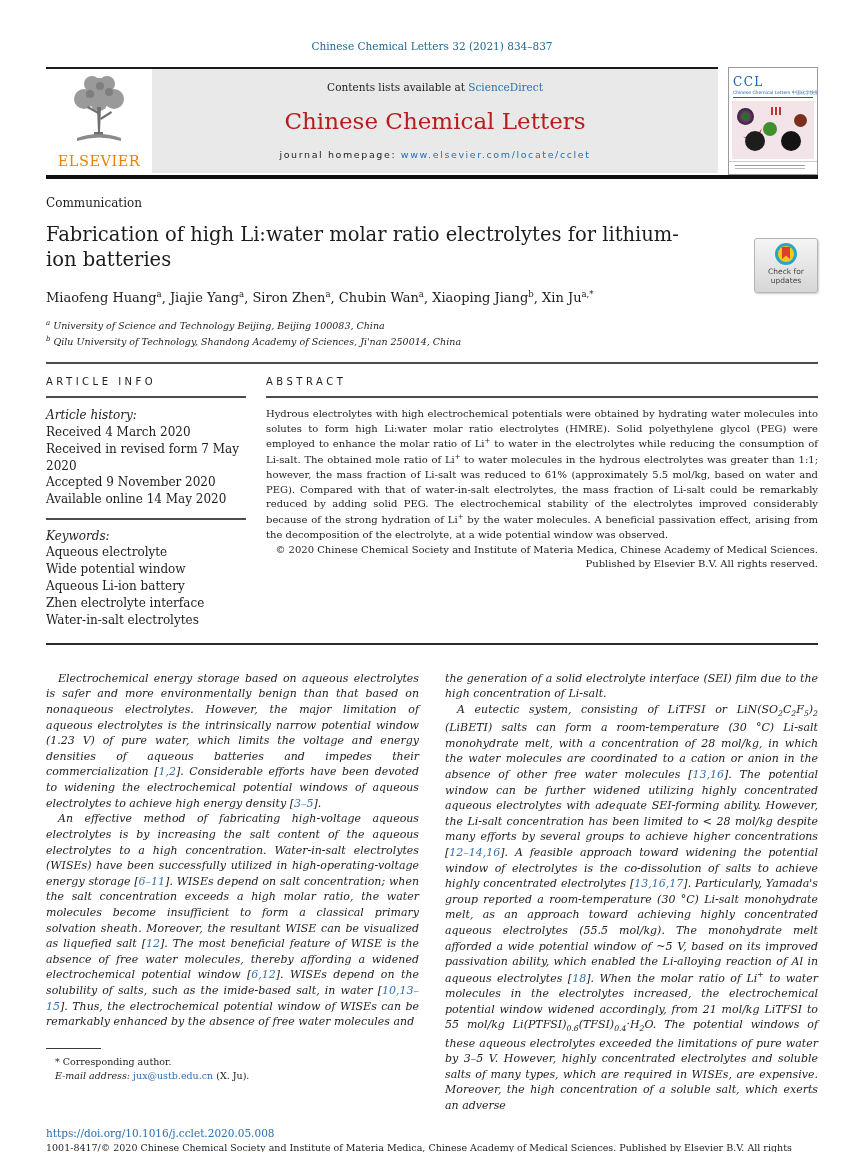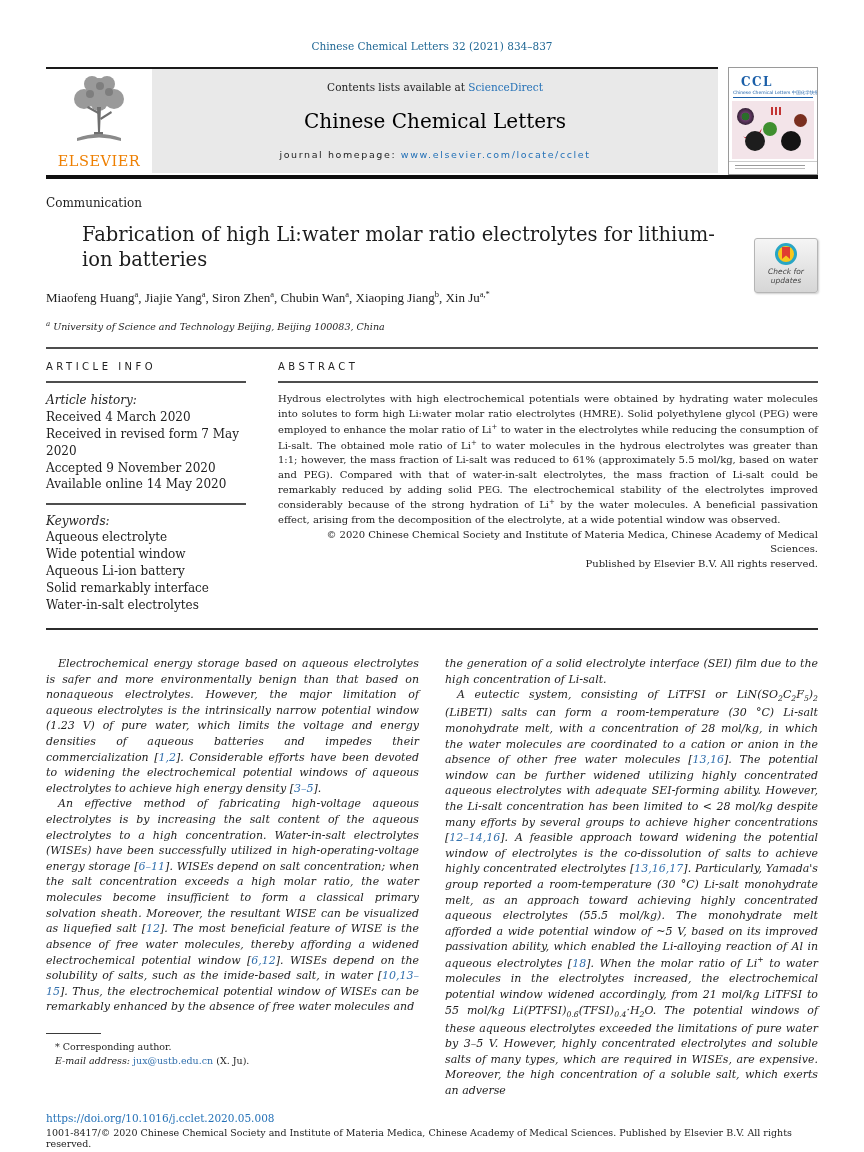--- a/index.html
+++ b/index.html
@@ -9,60 +9,60 @@
 
   
   .journal-ref { text-align:center; font-size:10.5px; color:#1f6794; margin-bottom:15px; }
   .banner { display:flex; align-items:flex-start; }
   .banner-main { flex:1; display:flex; border-top:2px solid #1a1a1a; margin-right:10px; height:106px; }
   .logo-box { width:106px; background:#fff; text-align:center; padding-top:5px; }
   .elsevier-label { font-size:14.5px; color:#ee7f01; letter-spacing:0.5px; margin-top:1px; }
   .banner-center { flex:1; background:#e9e9e9; text-align:center; padding:12px 10px 13px 10px; display:flex; flex-direction:column; justify-content:space-between; }
   .contents-line { font-size:10.5px; color:#222; }
   .sd { color:#2471b7; }
-  .banner-journal { font-size:20px; color:#000000; }
+  .banner-journal { font-size:23px; color:#b91c1c; }
   .homepage-line { font-size:9.5px; letter-spacing:1.6px; color:#222; font-family:"DejaVu Sans","Liberation Sans",sans-serif; }
   .url { color:#2471b7; }
 
   
   .cover-box { width:90px; height:108px; border:1px solid #9a9a9a; background:#fff; display:flex; flex-direction:column; font-family:"DejaVu Sans","Liberation Sans",sans-serif; overflow:hidden; }
   .cover-head { padding:3px 4px 1px 4px; }
-  .cover-title { color:#1b5fa8; font-weight:bold; font-size:12px; letter-spacing:1.5px; font-family:"DejaVu Serif",serif;margin-left:8px; }
+  .cover-title { color:#1b5fa8; font-weight:normal; font-size:12px; letter-spacing:1.5px; font-family:"DejaVu Serif",serif; }
   .cover-sub { color:#1b5fa8; font-size:4.5px; border-bottom:1px solid #1b5fa8; padding-bottom:2px; white-space:nowrap; }
   .cover-art { flex:1; background:#f3e4e9; position:relative; margin:2px 3px; }
   .cover-art div { position:absolute; }
   .ca-ring { left:5px; top:7px; width:17px; height:17px; border-radius:50%; background:radial-gradient(circle,#2a6e2a 30%,#6a3a6a 35%,#2e2030 75%); }
   .ca-green { left:31px; top:21px; width:14px; height:14px; border-radius:50%; background:#3f8f2f; }
   .ca-dots { right:7px; top:13px; width:13px; height:13px; border-radius:50%; background:#7a2f1f; }
   .ca-b1 { left:13px; bottom:8px; width:20px; height:20px; border-radius:50%; background:#1d1d1d; }
   .ca-b2 { right:13px; bottom:8px; width:20px; height:20px; border-radius:50%; background:#141414; }
   .ca-ribbon { left:10px; top:24px; width:20px; height:13px; border-bottom:2.5px solid #c02030; border-radius:50%; transform:rotate(-25deg); }
   .ca-tri { left:39px; top:6px; width:11px; height:8px; background:repeating-linear-gradient(90deg,#c23333 0 2px,rgba(0,0,0,0) 2px 4px); }
   .cover-foot { height:13px; background:#fff; border-top:1px solid #ccc; position:relative; }
   .cover-foot::after { content:""; position:absolute; left:6px; top:3px; width:70px; height:6px;
     background:linear-gradient(#9a9a9a 0 1px,rgba(0,0,0,0) 1px 3px,#bbb 3px 4px,rgba(0,0,0,0) 4px); }
 
   .thick-rule { height:4px; background:#101010; margin-top:0; }
 
   
   .type-label { font-size:12px; margin-top:17px; }
-  .title { font-size:19.5px; font-weight:normal; line-height:1.3; margin-top:12px; width:655px;margin-left:36px; }
-  .check-badge { position:absolute; top:238px; right:46px; width:64px; height:55px; background:linear-gradient(#f5f5f5,#d6d6d6); border:1px solid #b5b5b5; border-radius:3px; text-align:center; padding-top:4px; font-family:"DejaVu Sans","Liberation Sans",sans-serif; box-shadow:1px 1px 2px rgba(0,0,0,0.2);font-style:italic; }
+  .title { font-size:19.5px; font-weight:normal; line-height:1.3; margin-top:12px; width:655px; }
+  .check-badge { position:absolute; top:238px; right:46px; width:64px; height:55px; background:linear-gradient(#f5f5f5,#d6d6d6); border:1px solid #b5b5b5; border-radius:3px; text-align:center; padding-top:4px; font-family:"DejaVu Sans","Liberation Sans",sans-serif; box-shadow:1px 1px 2px rgba(0,0,0,0.2); }
   .cm-circle { width:22px; height:22px; border-radius:50%; background:#f8c71c; border:3px solid #28a6c5; margin:0 auto; position:relative; }
   .cm-bookmark { position:absolute; width:8px; height:12px; background:#e03c31; left:4px; top:1px; clip-path:polygon(0 0,100% 0,100% 100%,50% 70%,0 100%); }
   .check-text { font-size:7.5px; color:#444; line-height:1.25; margin-top:2px; width:44px; margin-left:auto; margin-right:auto; }
 
-  .authors { font-size:13px; margin-top:16px;font-family:Liberation Serif, serif; }
+  .authors { font-size:13px; margin-top:16px; }
   .authors sup { font-size:8.5px; }
   .affiliations { margin-top:13px; font-size:9.5px; font-style:italic; line-height:1.55; }
   .affiliations sup { font-size:7px; }
 
   
   .rule-med { height:2.5px; background:#4d4d4d; margin-top:12px; }
-  .info-abs { display:grid; grid-template-columns:200px 1fr; column-gap:32px; }
+  .info-abs { display:grid; grid-template-columns:200px 1fr; column-gap:20px; }
   .col-head { font-size:10px; letter-spacing:3.5px; color:#222; padding:12px 0 9px 0; font-family:"DejaVu Sans","Liberation Sans",sans-serif; }
   .head-rule { height:2px; background:#4d4d4d; }
   .info-body { font-size:12px; line-height:1.4; padding-top:9px; }
   .ital { font-style:italic; }
   .info-divider { height:1.5px; background:#4d4d4d; margin:10px 0 8px 0; }
   .abs-body { font-size:10px; line-height:1.46; text-align:justify; padding-top:9px; }
   .abs-copyright { font-size:10px; line-height:1.45; text-align:right; }
 
   
   .rule-thin { height:1.5px; background:#2c2c2c; margin-top:15px; }
@@ -151,20 +151,21 @@
     <div class="cm-circle">
       <div class="cm-bookmark"></div>
     </div>
     <div class="check-text">Check for updates</div>
   </div>
 
   <div class="authors"><span>Miaofeng Huang</span><sup>a</sup><span>, Jiajie Yang</span><sup>a</sup><span>, Siron Zhen</span><sup>a</sup><span>, Chubin Wan</span><sup>a</sup><span>, Xiaoping Jiang</span><sup>b</sup><span>, Xin Ju</span><sup>a,*</sup></div>
 
   <div class="affiliations">
     <div><sup>a</sup><span> University of Science and Technology Beijing, Beijing 100083, China</span></div>
+    <div><sup>b</sup><span> Qilu University of Technology, Shandong Academy of Sciences, Ji'nan 250014, China</span></div>
   </div>
 
   <div class="rule-med"></div>
 
   <div class="info-abs">
     <div>
       <div class="col-head">ARTICLE INFO</div>
       <div class="head-rule"></div>
       <div class="info-body">
         <div class="ital">Article history:</div>
@@ -173,21 +174,21 @@
             <div>Received in revised form 7 May 2020</div>
             <div>Accepted 9 November 2020</div>
             <div>Available online 14 May 2020</div>
           </div>
         <div class="info-divider"></div>
         <div class="ital">Keywords:</div>
         <div>
             <div>Aqueous electrolyte</div>
             <div>Wide potential window</div>
             <div>Aqueous Li-ion battery</div>
-            <div>Solid remarkably interface</div>
+            <div>Zhen electrolyte interface</div>
             <div>Water-in-salt electrolytes</div>
           </div>
       </div>
     </div>
     <div>
       <div class="col-head">ABSTRACT</div>
       <div class="head-rule"></div>
       <div class="abs-body"><span>Hydrous electrolytes with high electrochemical potentials were obtained by hydrating water molecules into solutes to form high Li:water molar ratio electrolytes (HMRE). Solid polyethylene glycol (PEG) were employed to enhance the molar ratio of Li</span><sup>+</sup><span> to water in the electrolytes while reducing the consumption of Li-salt. The obtained mole ratio of Li</span><sup>+</sup><span> to water molecules in the hydrous electrolytes was greater than 1:1; however, the mass fraction of Li-salt was reduced to 61% (approximately 5.5 mol/kg, based on water and PEG). Compared with that of water-in-salt electrolytes, the mass fraction of Li-salt could be remarkably reduced by adding solid PEG. The electrochemical stability of the electrolytes improved considerably because of the strong hydration of Li</span><sup>+</sup><span> by the water molecules. A beneficial passivation effect, arising from the decomposition of the electrolyte, at a wide potential window was observed.</span></div>
       <div class="abs-copyright">
         <div>© 2020 Chinese Chemical Society and Institute of Materia Medica, Chinese Academy of Medical Sciences.</div>

